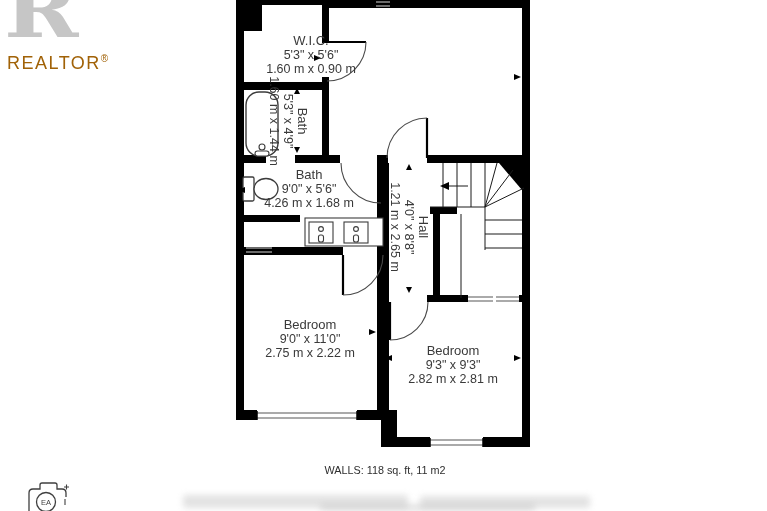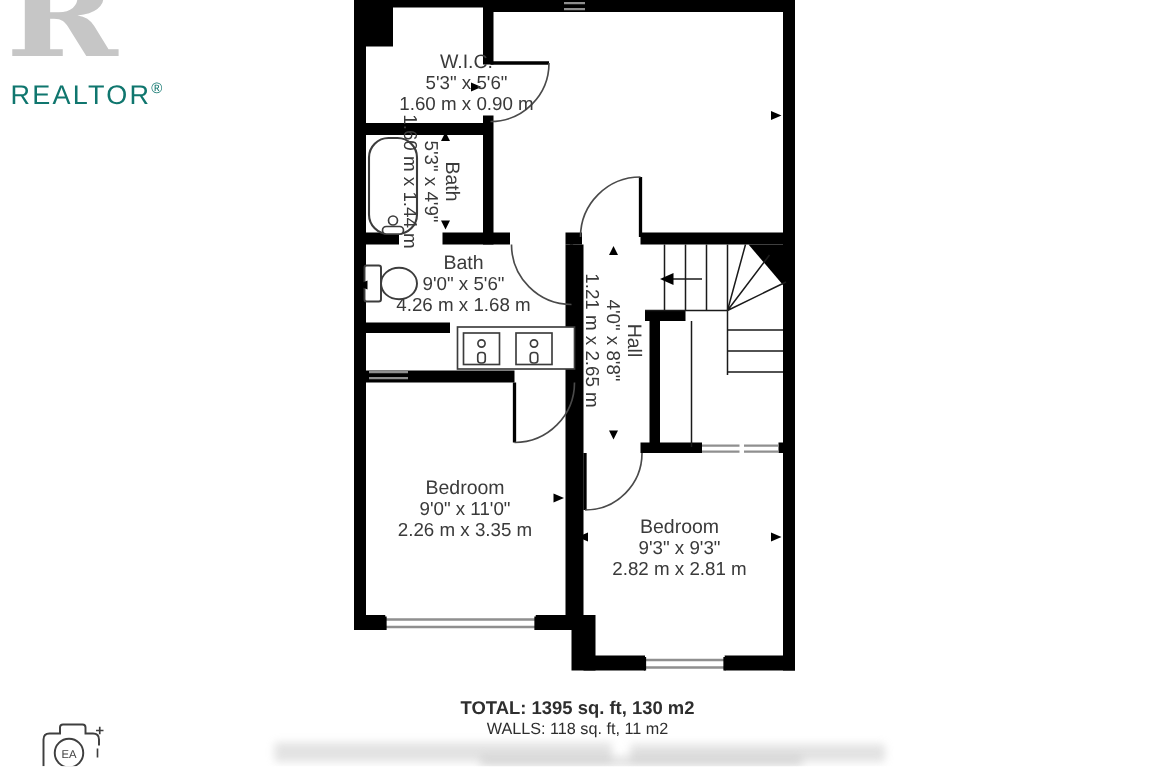--- a/index.html
+++ b/index.html
@@ -11,21 +11,21 @@
               white-space:nowrap;}
   .room-label .rname{font-size:13px;line-height:15px;}
   .room-label .rdim{font-size:12.5px;line-height:14px;}
   .room-label.rot{transform:translate(-50%,-50%) rotate(90deg);}
   .summary{position:absolute;left:115px;top:464px;width:540px;text-align:center;color:#2e2e2e;
            font-size:10.8px;line-height:13px;}
   .summary .total{font-weight:bold;font-size:12.3px;line-height:16px;}
   .wm{position:absolute;background:#b5b5b5;opacity:.38;filter:blur(3px);border-radius:2px;}
   .logo-r{position:absolute;left:4px;top:-27px;font-family:"DejaVu Serif",serif;font-weight:bold;
           font-size:76px;color:#c6c6c6;line-height:1;transform:scaleX(1.18);transform-origin:left top;}
-  .logo-word{position:absolute;left:7px;top:53px;font-size:18px;letter-spacing:1.5px;color:#0f766e;}
+  .logo-word{position:absolute;left:7px;top:53px;font-size:18px;letter-spacing:1.5px;color:#a16207;}
   .logo-word sup{font-size:10px;}
 </style>
 </head>
 <body>
 
 <div id="stage">
 
   <div>
     <div class="logo-r">R</div>
     <div class="logo-word"><span>REALTOR</span><sup>®</sup></div>
@@ -176,31 +176,30 @@
 
   <div class="room-label rot" style="left:409px;top:227px;">
     <div class="rname">Hall</div>
     <div class="rdim">4'0" x 8'8"</div>
     <div class="rdim">1.21 m x 2.65 m</div>
   </div>
 
   <div class="room-label" style="left:310px;top:317px;">
     <div class="rname">Bedroom</div>
     <div class="rdim">9'0" x 11'0"</div>
-    <div class="rdim">2.26 m x 3.35 m</div>
+    <div class="rdim">2.75 m x 2.22 m</div>
   </div>
 
   <div class="room-label" style="left:453px;top:343px;">
     <div class="rname">Bedroom</div>
     <div class="rdim">9'3" x 9'3"</div>
     <div class="rdim">2.82 m x 2.81 m</div>
   </div>
 
   <div class="wm" style="left:183px;top:495px;width:225px;height:13px;"></div>
   <div class="wm" style="left:420px;top:496px;width:170px;height:12px;"></div>
   <div class="wm" style="left:320px;top:504px;width:215px;height:7px;"></div>
 
   <div class="summary">
-    <div class="total">TOTAL: 1395 sq. ft, 130 m2</div>
     <div>WALLS: 118 sq. ft, 11 m2</div>
   </div>
 
 </div>
 
 </body></html>

